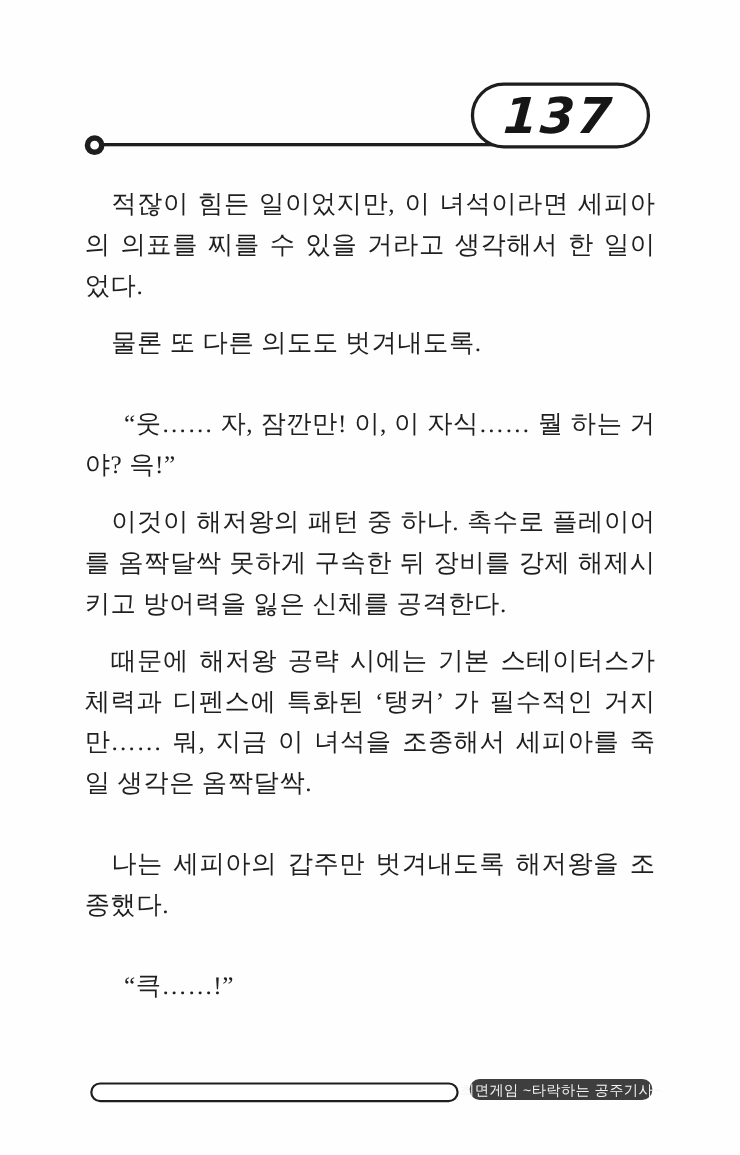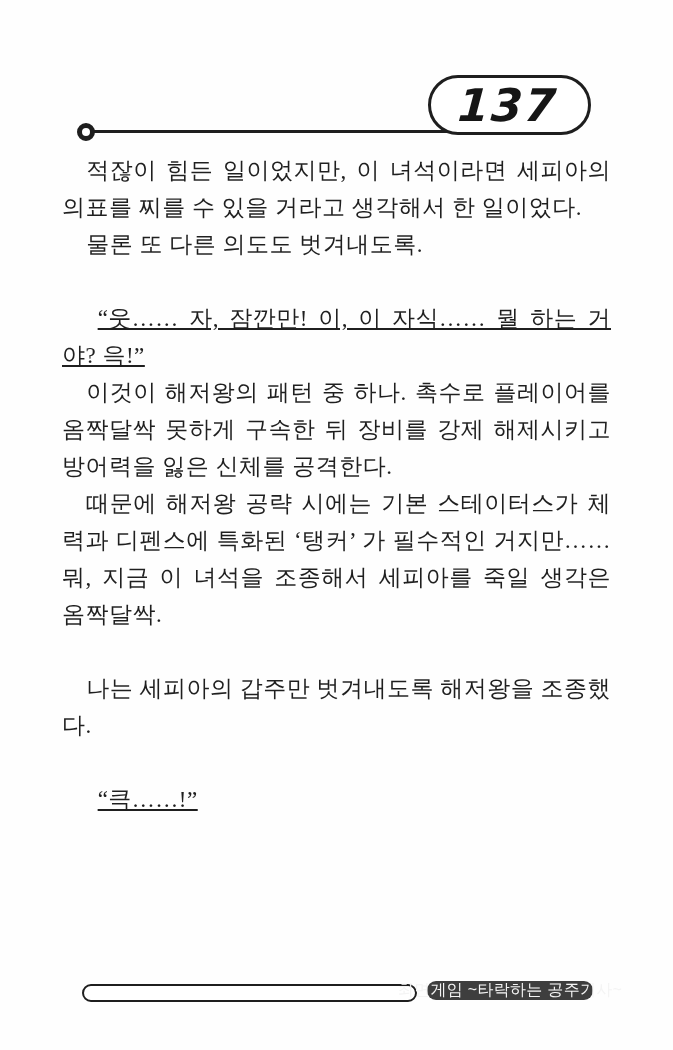--- a/index.html
+++ b/index.html
@@ -68,29 +68,29 @@
   }
 
   
   .text-body {
     position: absolute;
     left: 62px;
     top: 152px;
     width: 549px;
   }
   .text-body p {
-    margin: 0;
+    margin: 15px;
     font-size: 23px;
     line-height: 37px;
     text-align: justify;
     word-break: break-all;
     letter-spacing: 0.5px;
   }
   .text-body p.narration { text-indent: 1.05em; }
-  .text-body p.dialogue  { text-indent: 1.55em; text-decoration: underline; }
+  .text-body p.dialogue  { text-indent: 1.55em; }
   .text-body p.gap-before { margin-top: 37px; }
 
   
   .footer-pill {
     position: absolute;
     left: 82px;
     top: 984px;
     width: 335px;
     height: 18px;
     box-sizing: border-box;
@@ -102,21 +102,21 @@
     position: absolute;
     left: 427px;
     top: 981px;
     width: 166px;
     height: 19px;
     box-sizing: border-box;
     background: #3e3e3e;
     border-radius: 9px;
     color: #f4f4f4;
     font-family: "Liberation Sans", "DejaVu Sans", sans-serif;
-    font-size: 16px;
+    font-size: 13px;
     display: flex;
     align-items: center;
     justify-content: center;
     white-space: nowrap;
     letter-spacing: 0.3px;
   }
 </style>
 </head>
 <body>
 

